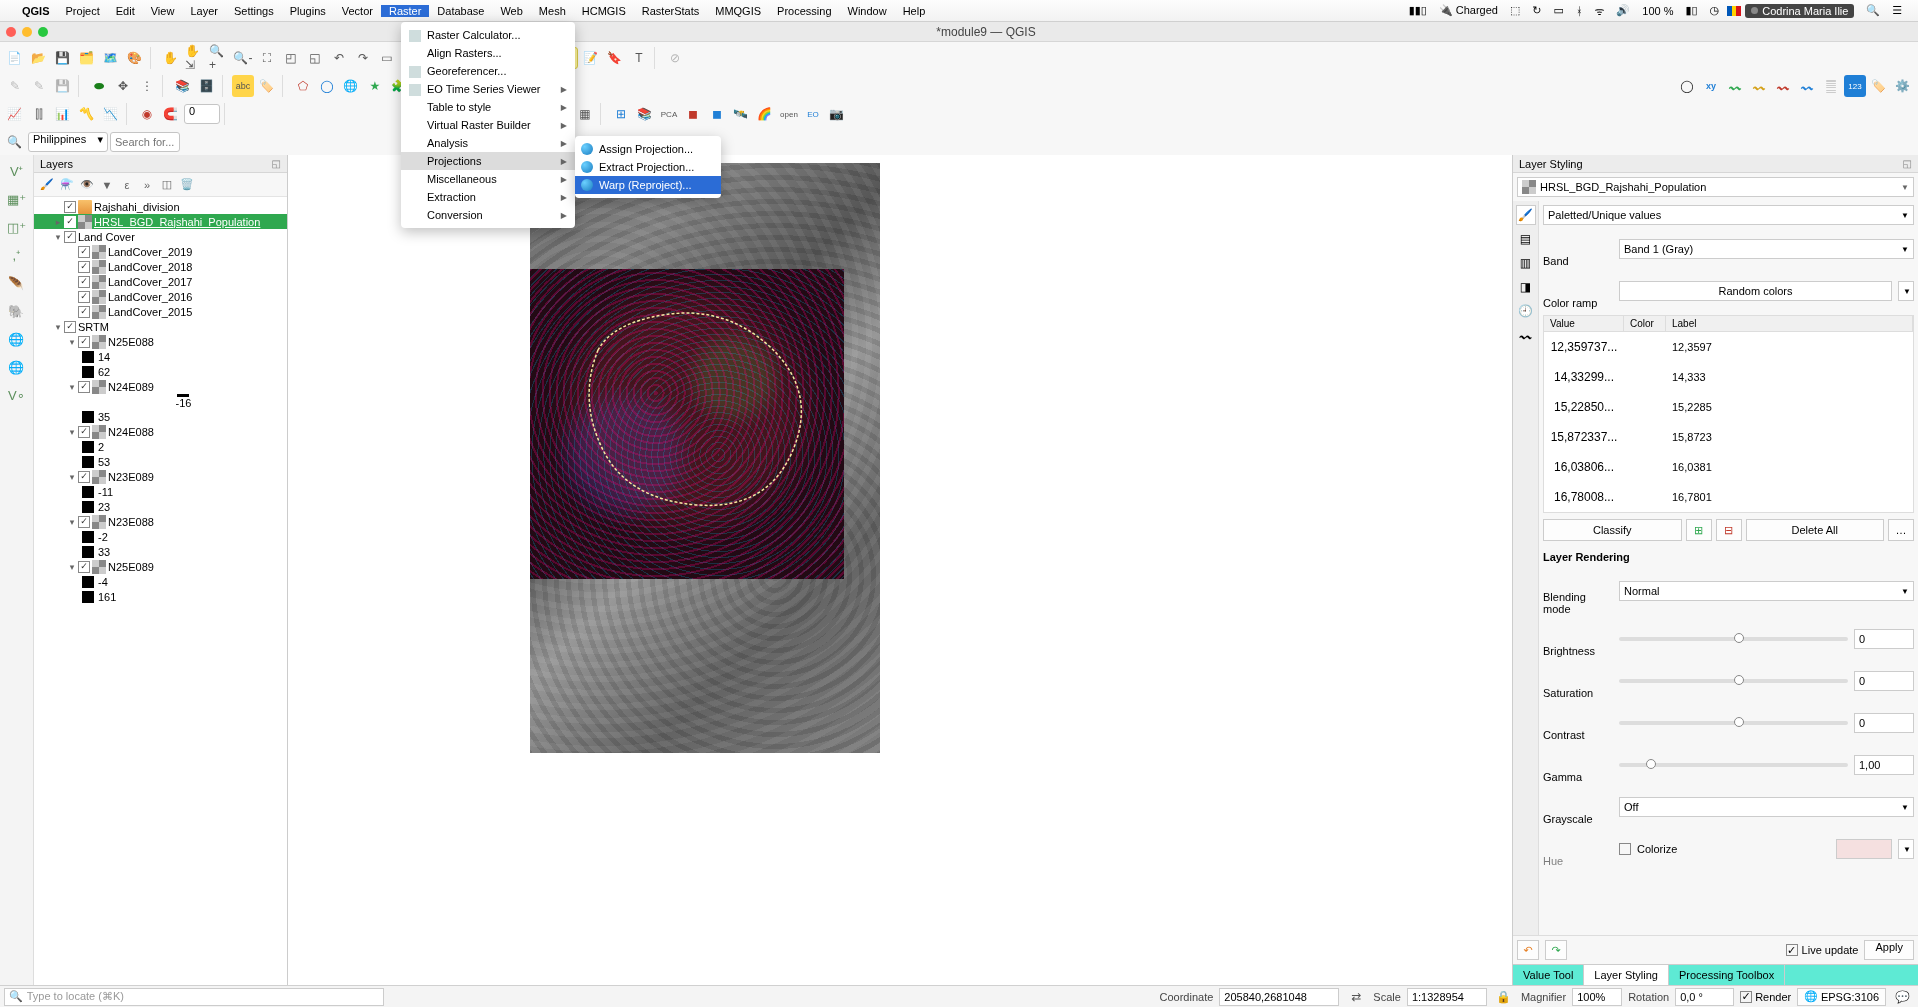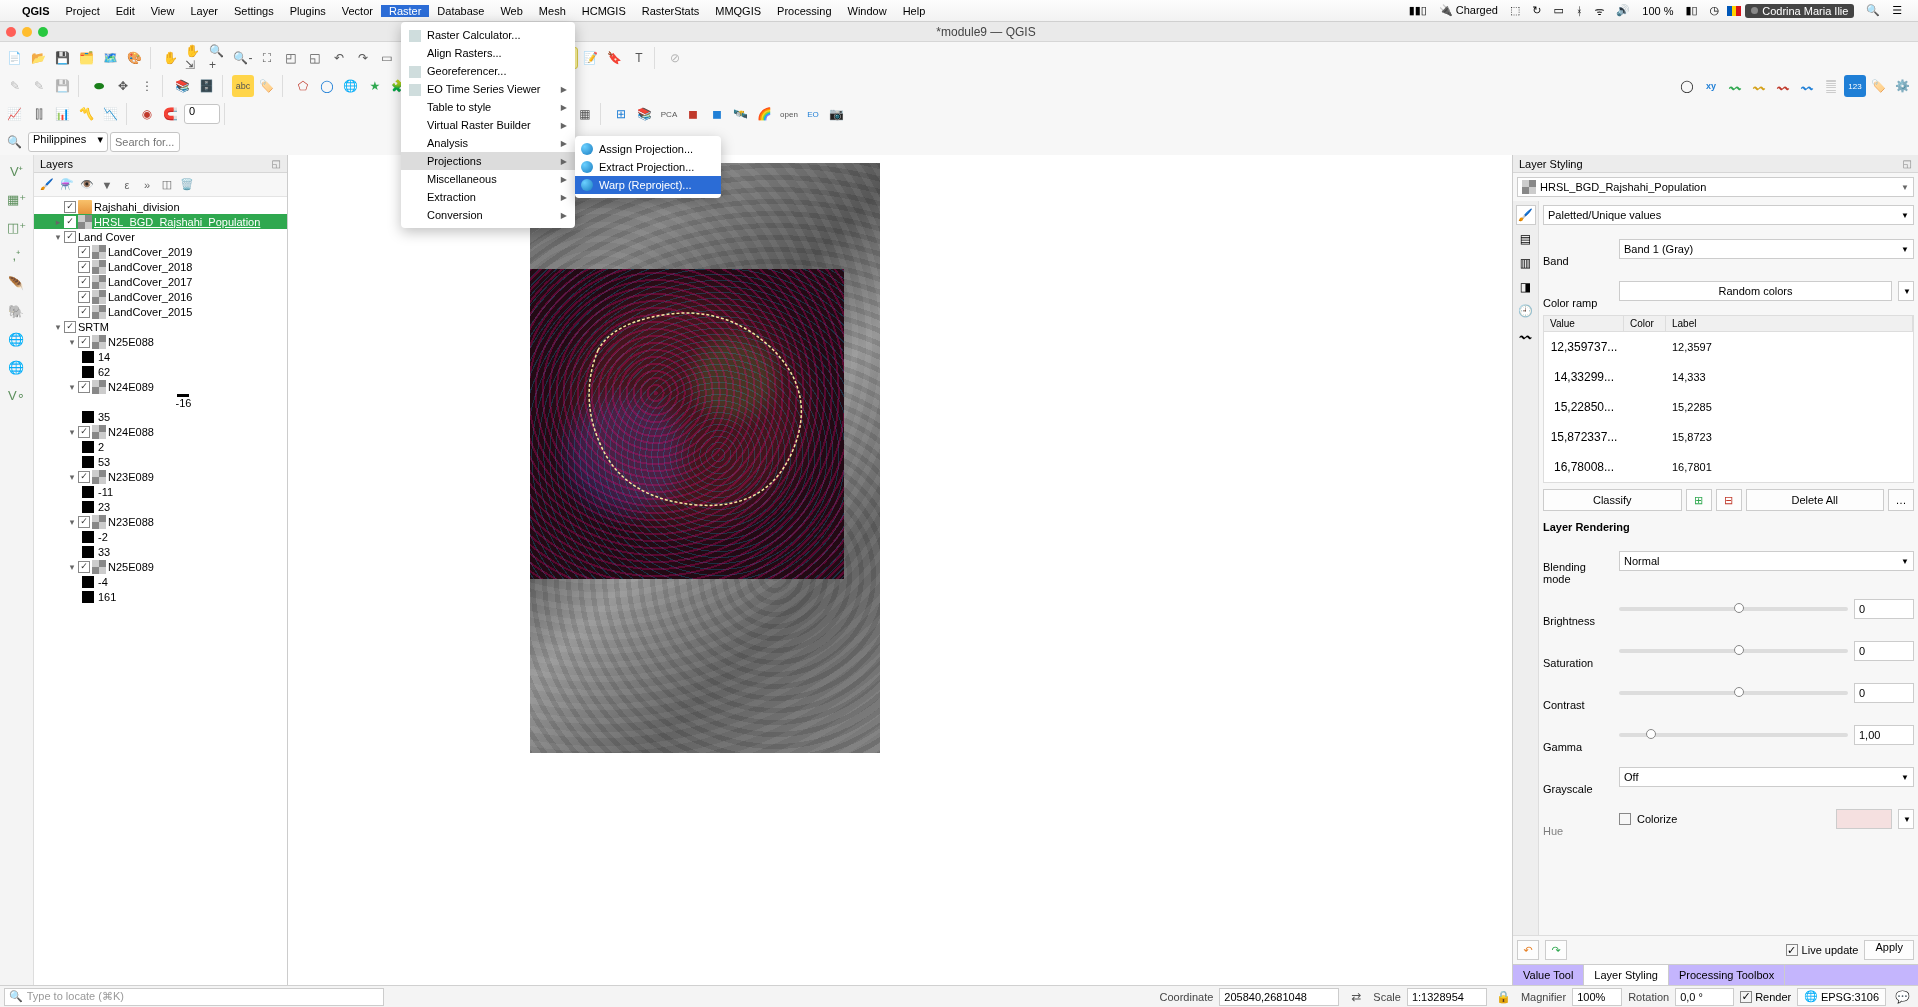--- a/index.html
+++ b/index.html
@@ -127,21 +127,21 @@
 .class-btns{display:flex;gap:4px;margin-bottom:10px;}
 .class-btns .btn{flex:1;border:1px solid #ccc;background:#fdfdfd;height:22px;display:flex;align-items:center;justify-content:center;}
 .class-btns .ibtn{width:26px;border:1px solid #ccc;background:#fdfdfd;display:flex;align-items:center;justify-content:center;}
 .section-h{font-weight:600;margin:6px 0 4px 0;}
 
 .styling-footer{border-top:1px solid #ddd;padding:4px;display:flex;align-items:center;gap:6px;}
 .styling-footer .ibtn{width:22px;height:20px;border:1px solid #ccc;background:#fdfdfd;display:flex;align-items:center;justify-content:center;}
 .styling-footer .chk{display:flex;align-items:center;gap:4px;margin-left:auto;}
 .styling-footer .apply{border:1px solid #ccc;background:#fdfdfd;height:20px;padding:0 10px;}
 
-.styling-tabsbottom{display:flex;border-top:1px solid #ccc;background:#c4b5fd;}
+.styling-tabsbottom{display:flex;border-top:1px solid #ccc;background:#5eead4;}
 .styling-tabsbottom .btab{padding:4px 10px;border-right:1px solid #ccc;flex:0 0 auto;}
 .styling-tabsbottom .btab.active{background:#fff;}
 
 
 .status-bar{position:absolute;left:0;right:0;bottom:0;height:22px;background:#f4f4f4;border-top:1px solid #d0d0d0;display:flex;align-items:center;padding:0 4px;gap:6px;}
 .status-bar .locator{flex:0 0 380px;border:1px solid #ccc;height:18px;background:#fff;padding:0 4px;display:flex;align-items:center;color:#999;}
 .status-bar .sspacer{flex:1;}
 .status-bar .sfield{border:1px solid #ccc;height:18px;background:#fff;padding:0 4px;display:flex;align-items:center;}
 .status-bar .slabel{color:#444;}
 .status-bar .sbtn{border:1px solid #ccc;background:#fdfdfd;height:18px;padding:0 6px;display:flex;align-items:center;gap:3px;}
@@ -562,20 +562,25 @@
                 <span class="td v">15,22850...</span>
                 <span class="td c"><span class="sw" style="background: rgb(59, 116, 227);"></span></span>
                 <span class="td l">15,2285</span>
               </div>
               <div class="tr">
                 <span class="td v">15,872337...</span>
                 <span class="td c"><span class="sw" style="background: rgb(31, 216, 76);"></span></span>
                 <span class="td l">15,8723</span>
               </div>
               <div class="tr">
+                <span class="td v">16,03806...</span>
+                <span class="td c"><span class="sw" style="background: rgb(210, 46, 192);"></span></span>
+                <span class="td l">16,0381</span>
+              </div>
+              <div class="tr">
                 <span class="td v">16,78008...</span>
                 <span class="td c"><span class="sw" style="background: rgb(163, 98, 236);"></span></span>
                 <span class="td l">16,7801</span>
               </div>
             </div>
         </div>
         <div class="class-btns">
           <span class="btn">Classify</span>
           <span class="ibtn" style="color:#2fa84f">⊞</span>
           <span class="ibtn" style="color:#c0392b">⊟</span>

